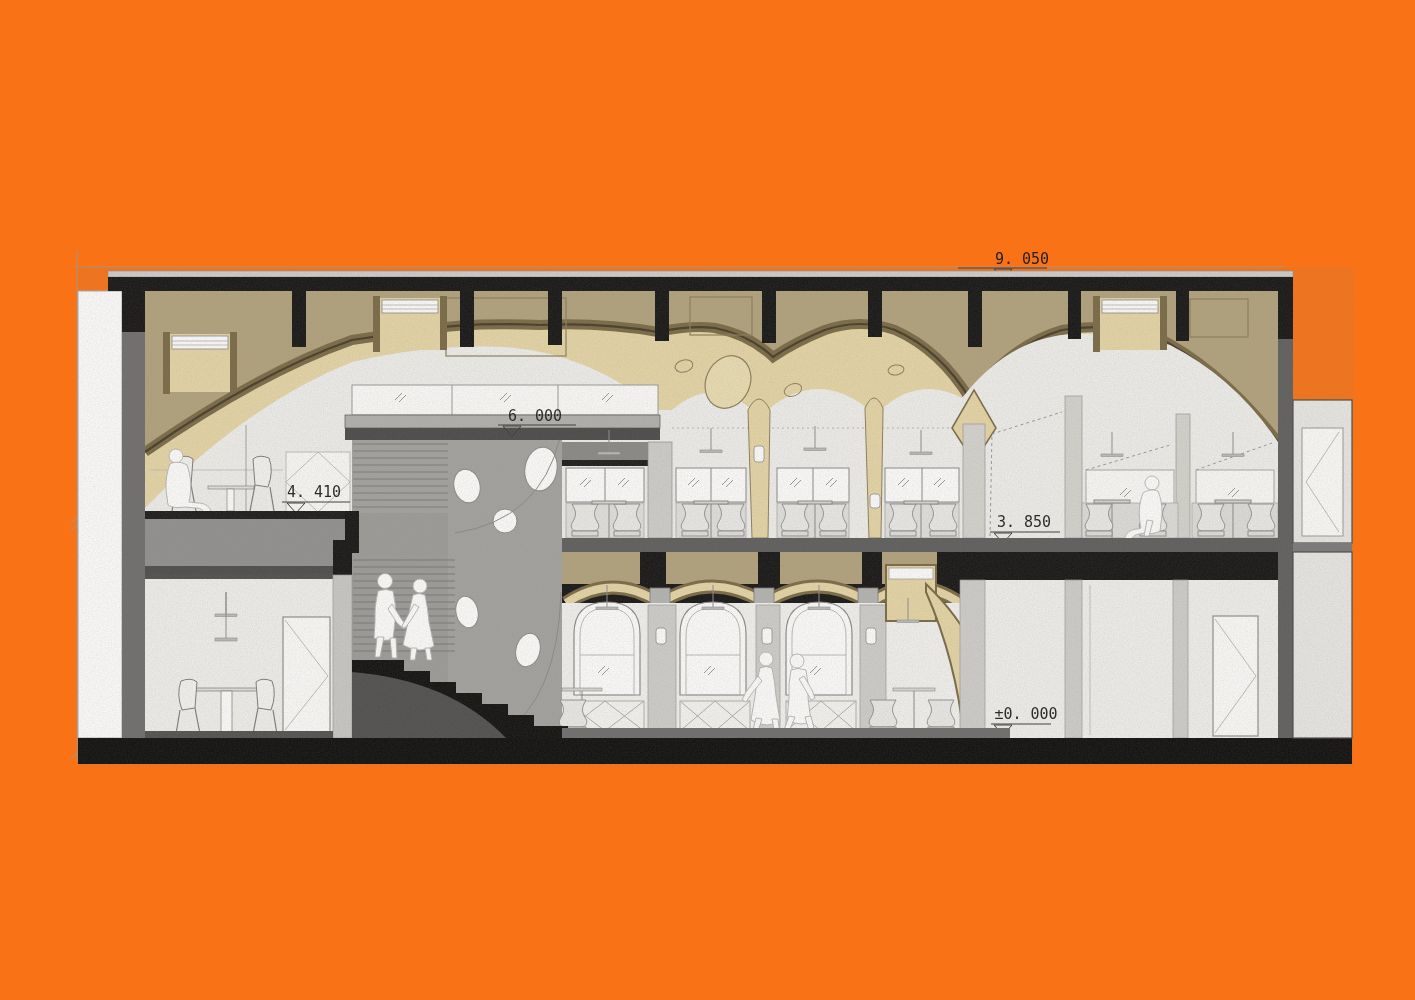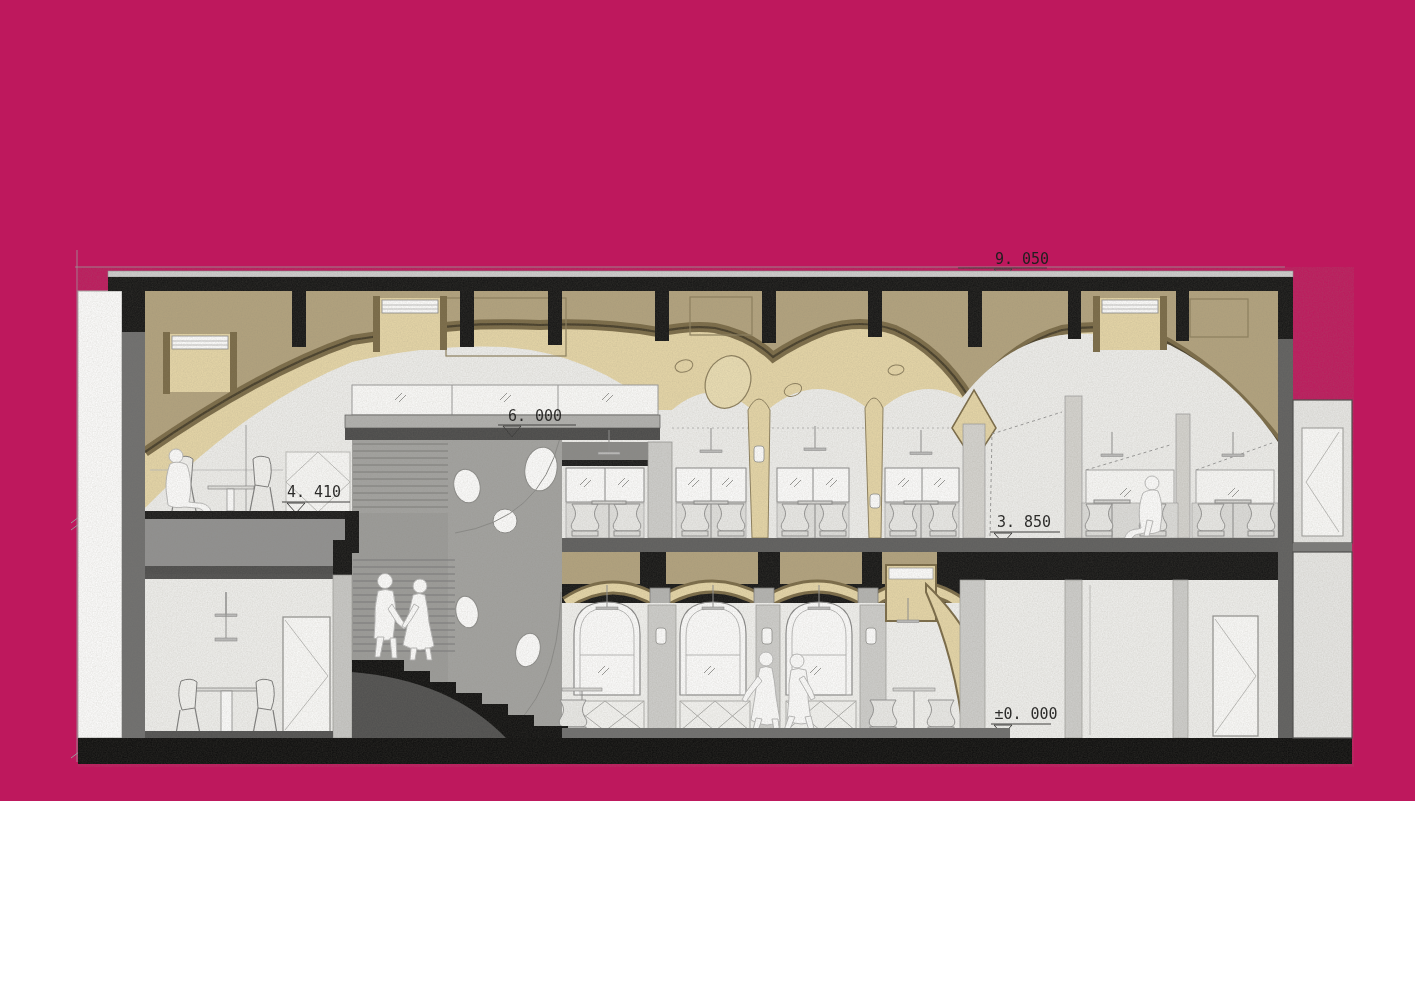--- a/index.html
+++ b/index.html
@@ -1,16 +1,16 @@
 <!DOCTYPE html>
 <html><head>
 <meta charset="utf-8">
 <style>
   html,body{margin:0;padding:0;background:#ffffff;}
-  .stage{width:1415px;height:801px;position:relative;background:#be185d;overflow:hidden;}
+  .stage{width:1415px;height:1000px;position:relative;background:#f97316;overflow:hidden;}
   .dim{font-family:"DejaVu Sans Mono","Liberation Mono",monospace;font-size:15px;fill:#1f1f1f;}
   svg{display:block;}
 </style>
 </head>
 <body>
 
 <div class="stage">
 <svg width="1415" height="1000" viewBox="0 0 1415 1000">
   <defs>
     <filter id="grain" x="0" y="0" width="100%" height="100%">

